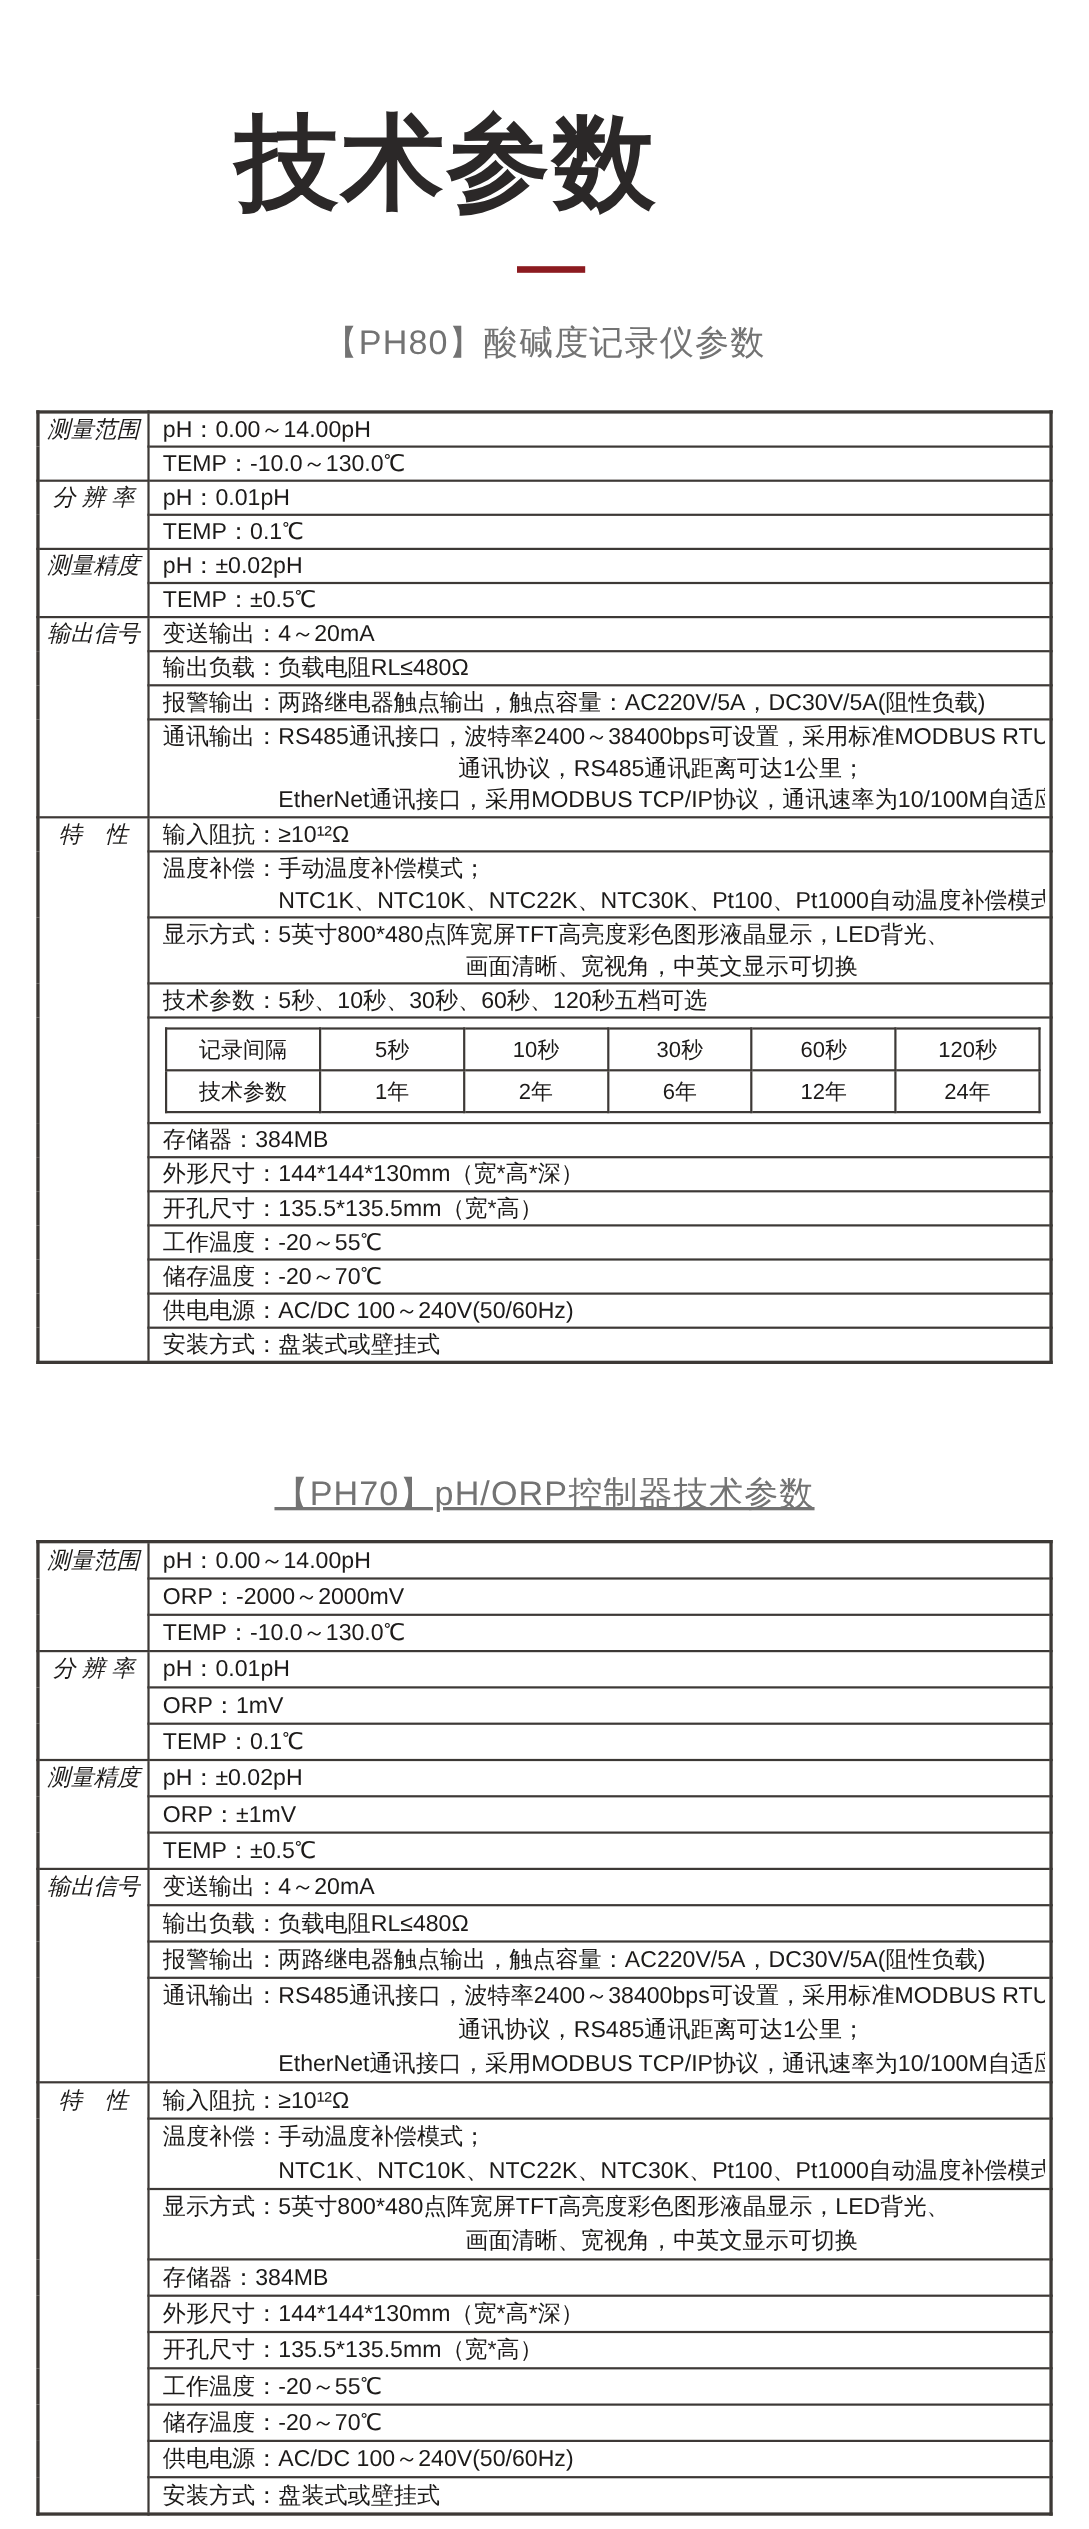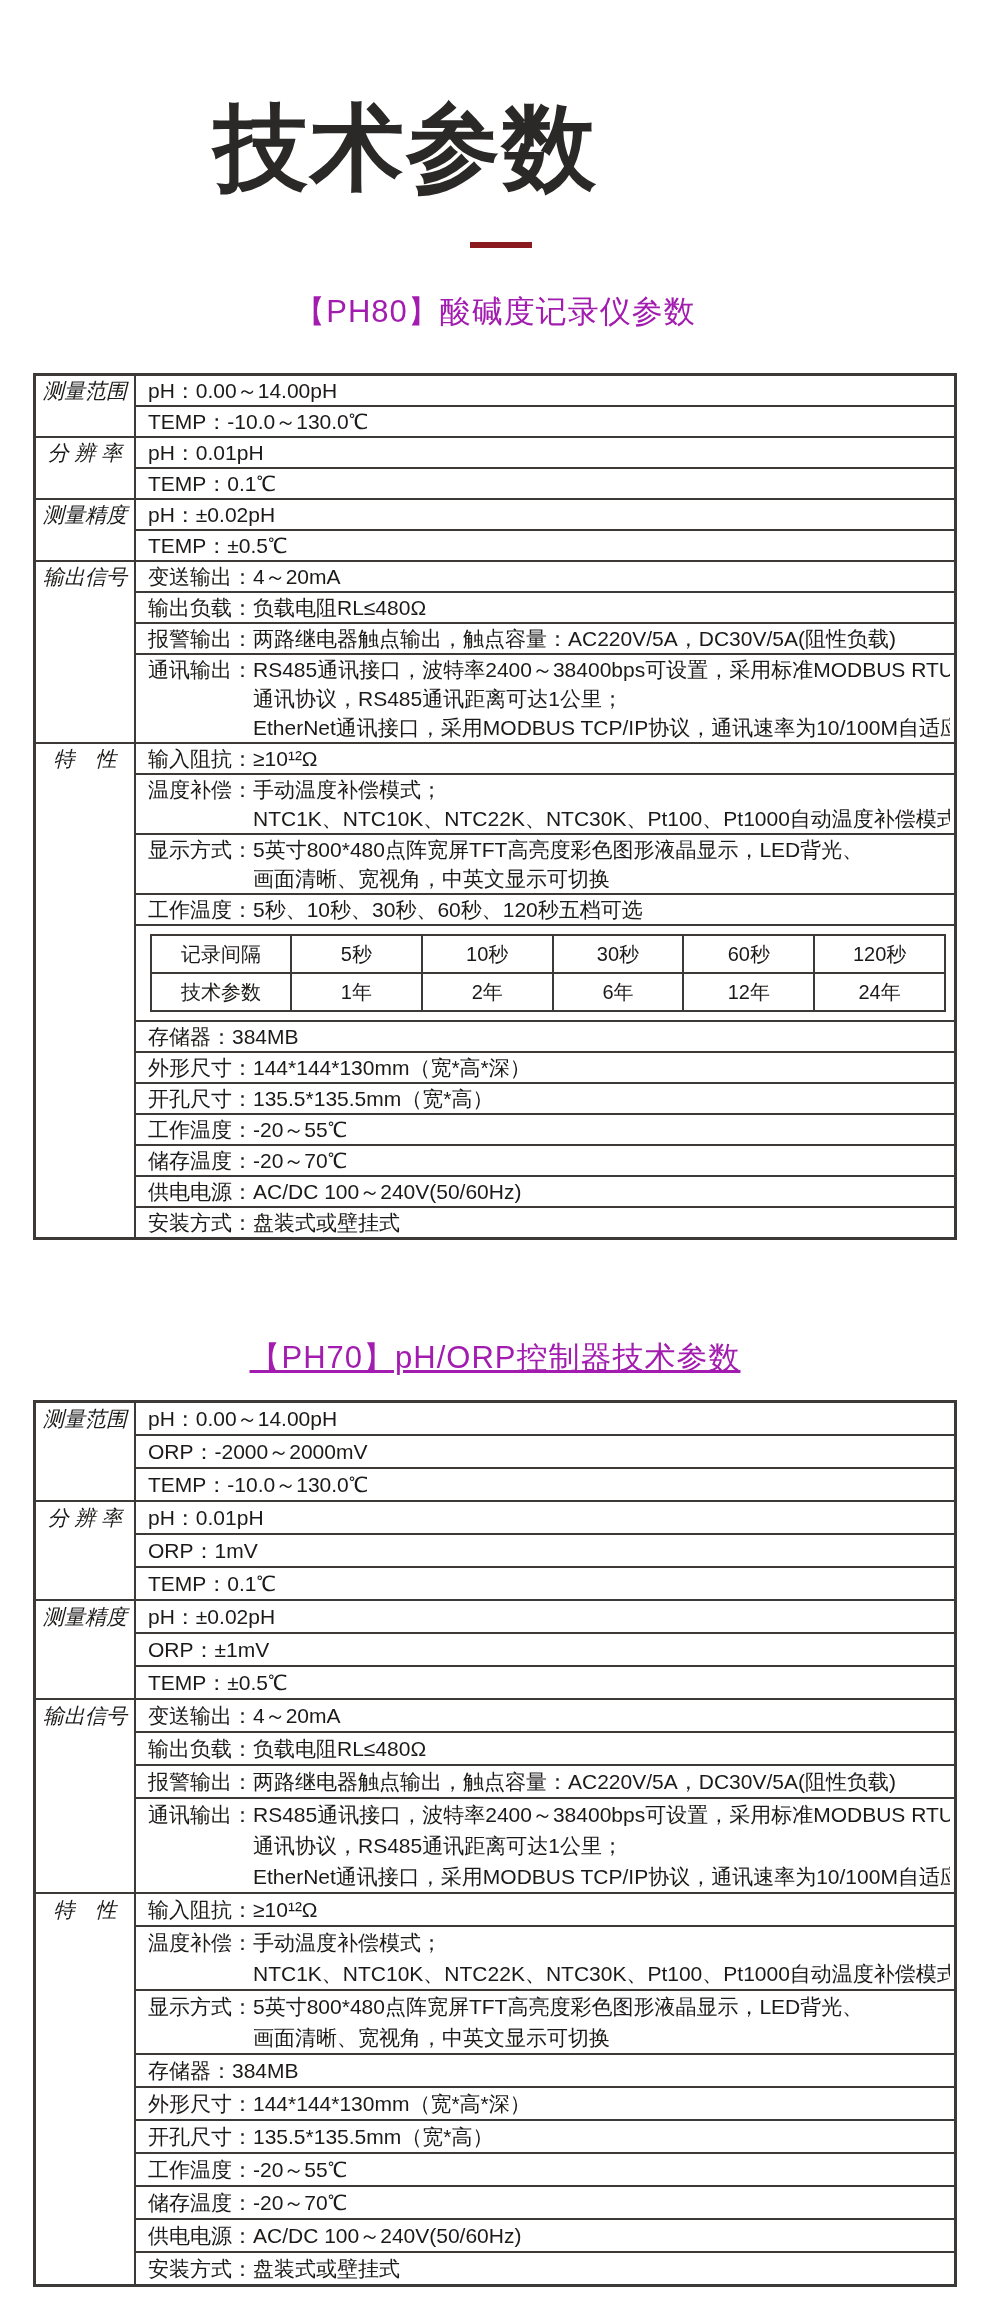--- a/index.html
+++ b/index.html
@@ -9,21 +9,21 @@
   }
   .page-title{
     position:absolute;top:96px;left:0;width:812px;text-align:center;
     font-size:94px;font-weight:900;letter-spacing:2px;color:#2b2828;line-height:104px;
   }
   .title-divider{
     position:absolute;top:242px;left:470px;width:62px;height:6px;
   }
   .section-heading{
     position:absolute;left:0;width:990px;text-align:center;
-    font-size:31px;font-weight:500;color:#a21caf;line-height:40px;letter-spacing:1px;
+    font-size:31px;font-weight:500;color:#737373;line-height:40px;letter-spacing:1px;
   }
   .h-ph80{top:292px;}
   .h-ph70{top:1338px;text-decoration:underline;}
   .tbl-wrap{position:absolute;left:33px;}
   .w-ph80{top:373px;}
   .w-ph70{top:1400px;}
   table.spec{
     border-collapse:collapse;width:924px;table-layout:fixed;
   }
   table.spec td{
@@ -31,21 +31,21 @@
   }
   table.spec{border:3px solid #3d3936;}
   td.lbl{
     width:98px;text-align:center;vertical-align:top;padding:0;font-style:italic;
   }
   td.val{padding:0 4px 0 12px;vertical-align:middle;}
   td.val.novpad{padding:0;margin-top:21px;}
   .t1 .ln, .t1 td.lbl{line-height:29px;}
   .t2 .ln, .t2 td.lbl{line-height:31px;}
   .ln{white-space:nowrap;overflow:hidden;}
-  .ln.ind{padding-left:105px;}
+  .ln.ind{padding-left:105px;text-align:center;}
   table.inner{
     border-collapse:collapse;width:796px;margin:8px 0 8px 14px;table-layout:fixed;
   }
   table.inner td{
     border:2px solid #3d3936;height:36px;font-size:20px;text-align:center;
     padding:0;vertical-align:middle;white-space:nowrap;
   }
   table.inner td.c0{width:138px;}
 </style>
 </head>
@@ -133,21 +133,21 @@
   </td>
         </tr>
   <tr>
           <td class="val">
     <div class="ln">显示方式：5英寸800*480点阵宽屏TFT高亮度彩色图形液晶显示，LED背光、</div>
     <div class="ln ind">画面清晰、宽视角，中英文显示可切换</div>
   </td>
         </tr>
   <tr>
           <td class="val">
-            <div class="ln">工作温度：5秒、10秒、30秒、60秒、120秒五档可选</div>
+            <div class="ln">技术参数：5秒、10秒、30秒、60秒、120秒五档可选</div>
           </td>
         </tr>
   <tr>
           <td class="val novpad">
     <table class="inner">
       <tbody>
                 <tr>
         <td class="c0">记录间隔</td>
         <td>5秒</td>
         <td>10秒</td>

